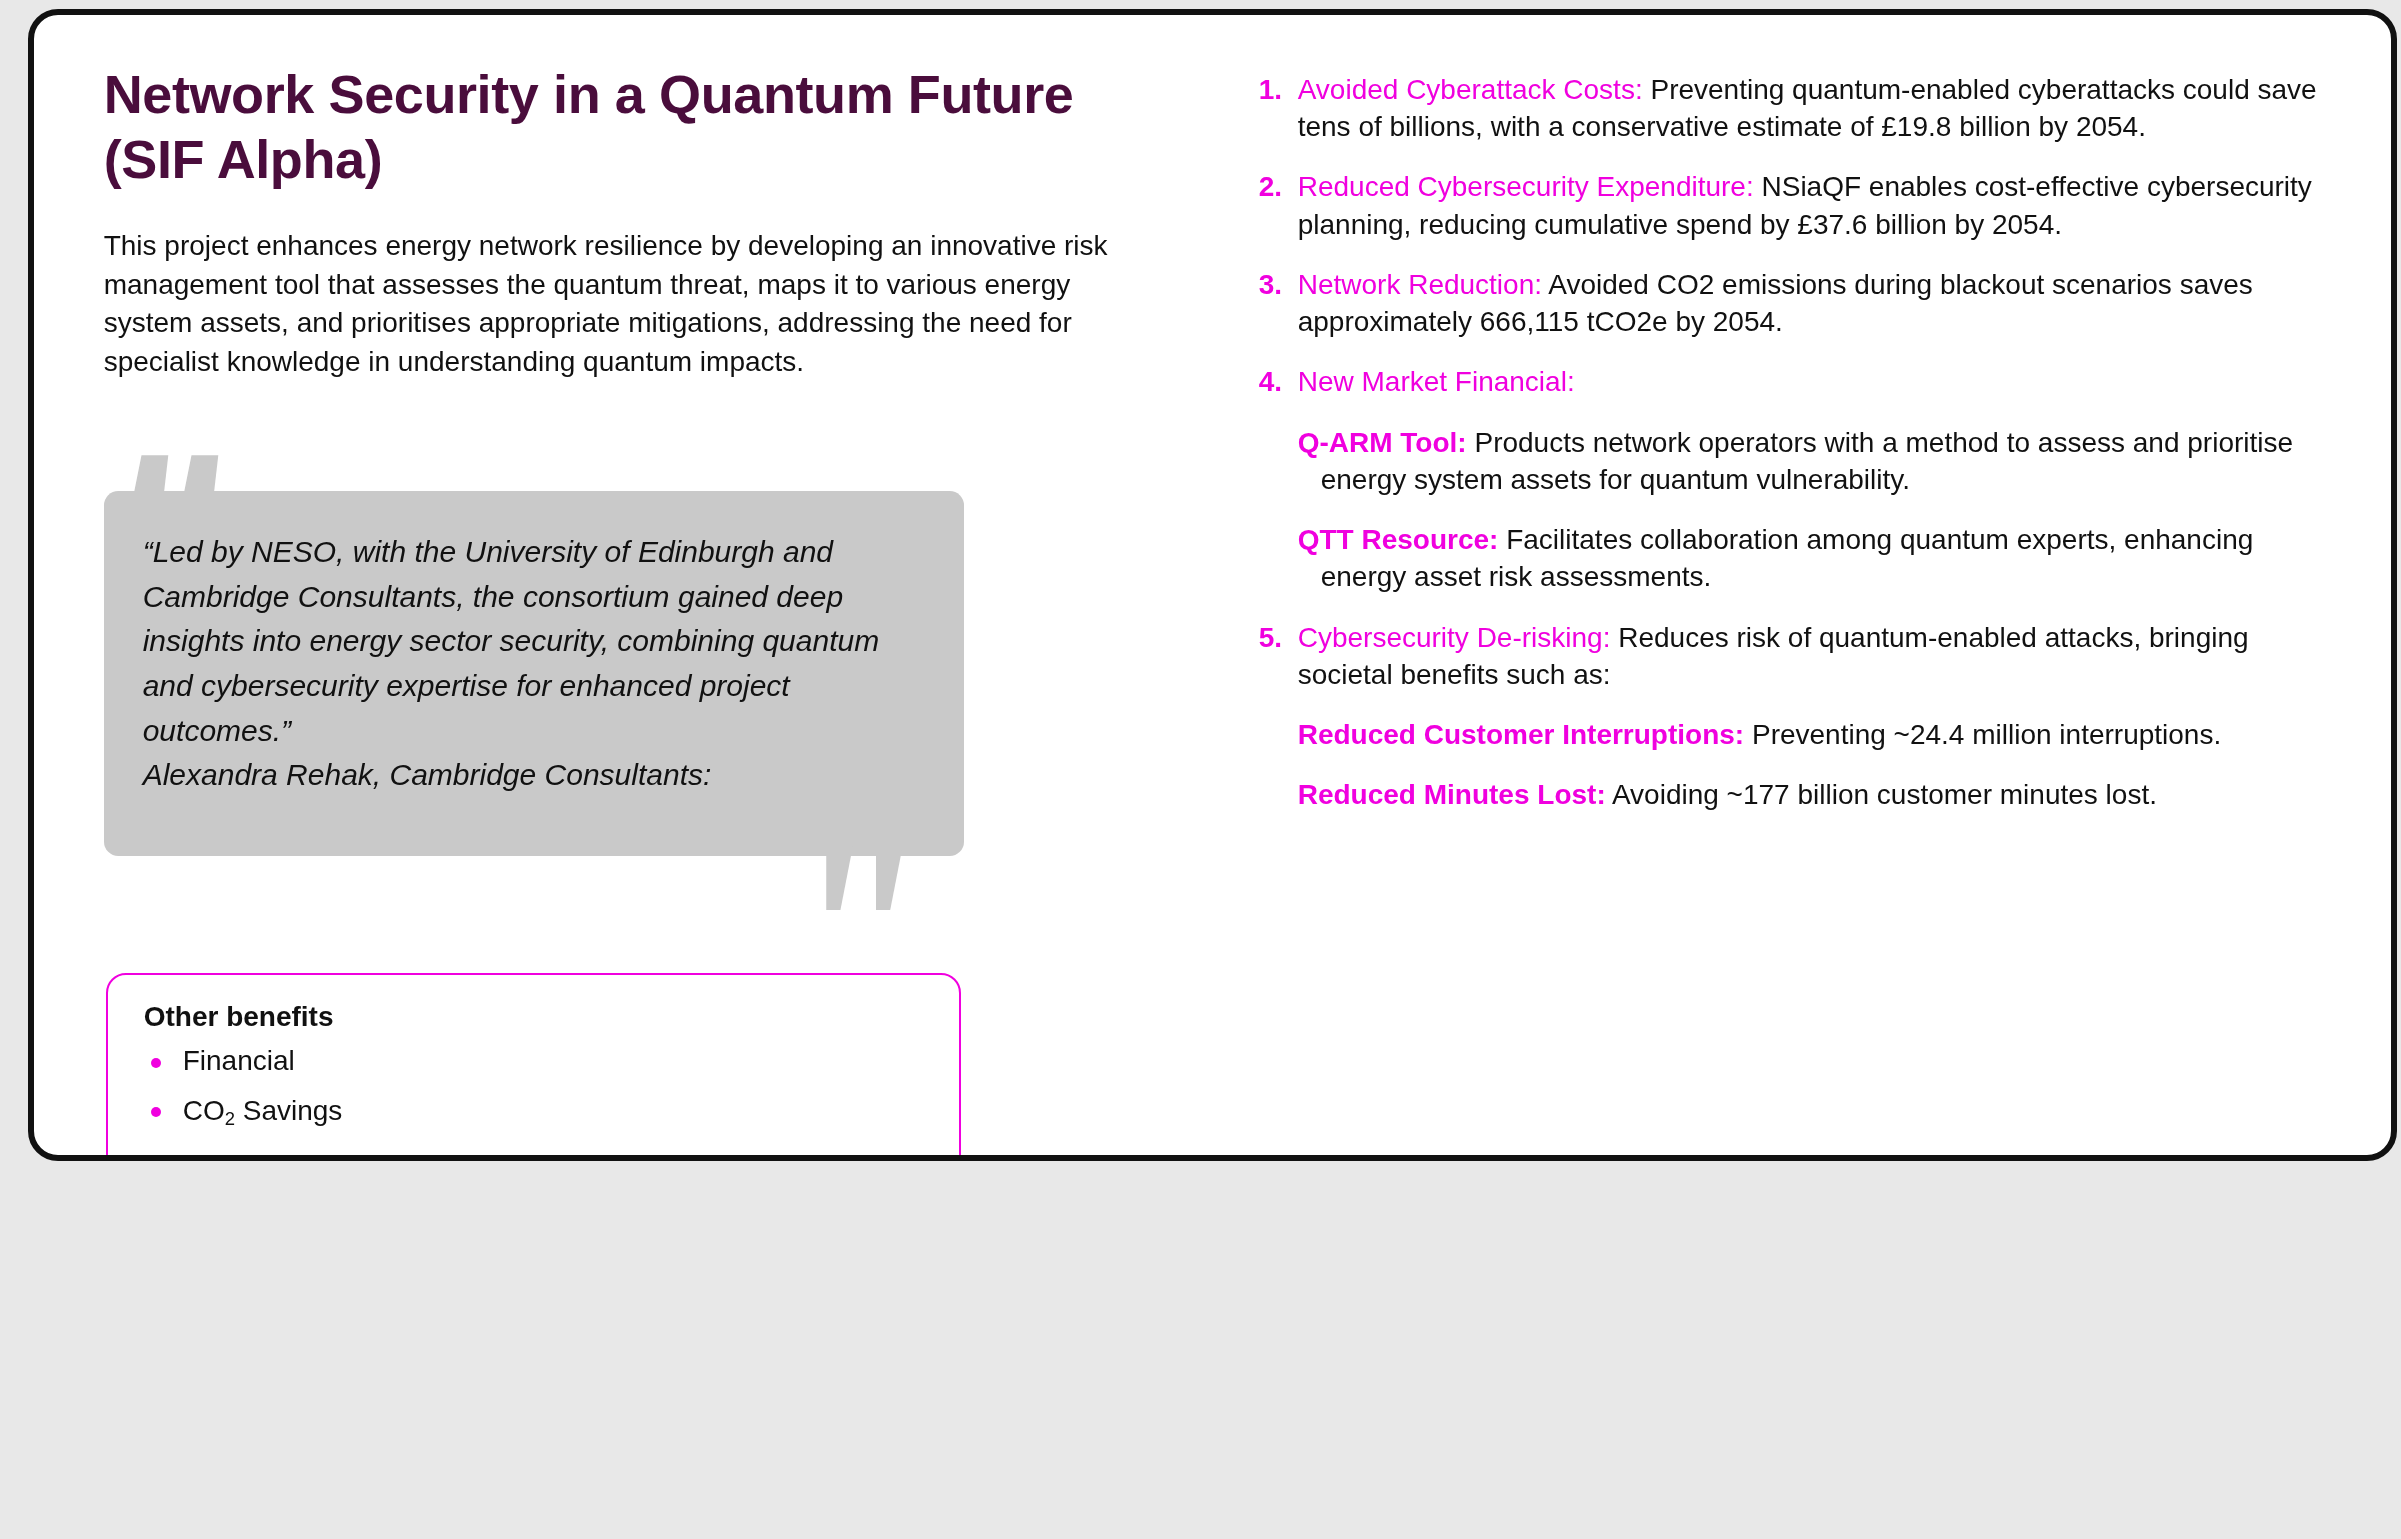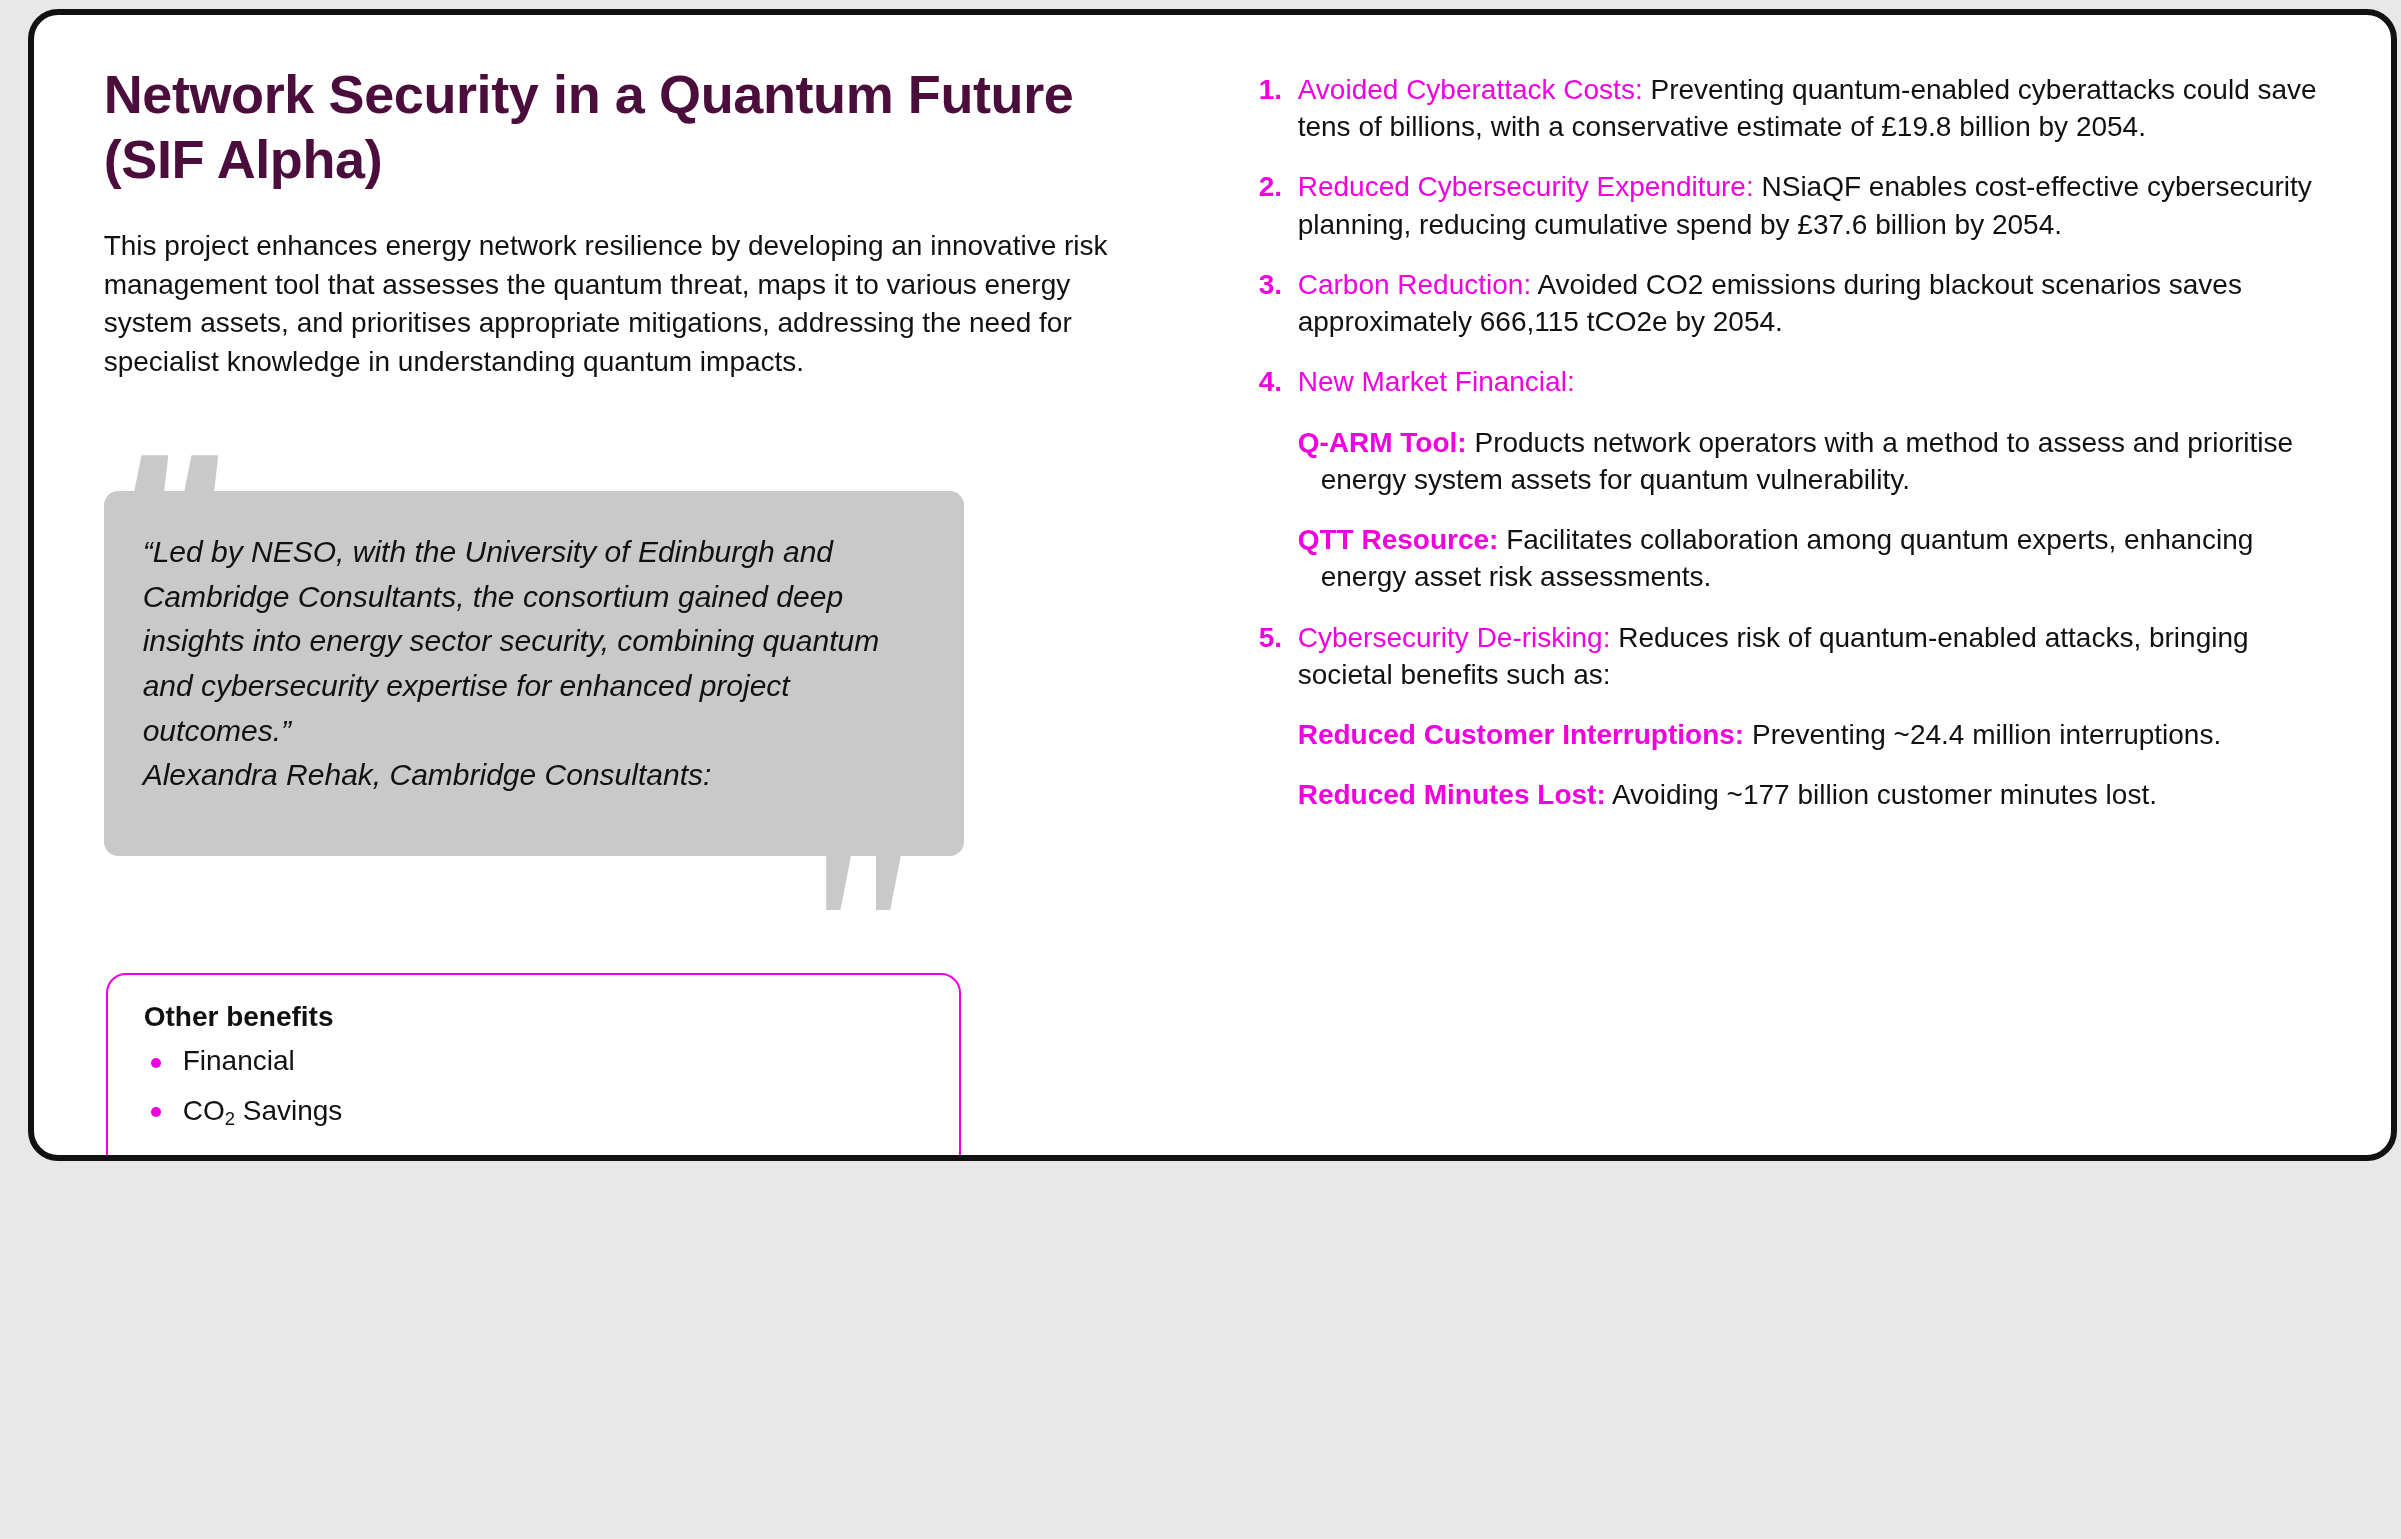--- a/index.html
+++ b/index.html
@@ -238,21 +238,21 @@
       <div class="body"><span class="lead">Avoided Cyberattack Costs:</span><span> Preventing quantum-enabled cyberattacks could save tens of billions, with a conservative estimate of £19.8 billion by 2054.</span></div>
     </div>
 
     <div class="num-item">
       <div class="num">2.</div>
       <div class="body"><span class="lead">Reduced Cybersecurity Expenditure:</span><span> NSiaQF enables cost-effective cybersecurity planning, reducing cumulative spend by £37.6 billion by 2054.</span></div>
     </div>
 
     <div class="num-item">
       <div class="num">3.</div>
-      <div class="body"><span class="lead">Carbon Reduction:</span><span> Avoided CO2 emissions during blackout scenarios saves approximately 666,115 tCO2e by 2054.</span></div>
+      <div class="body"><span class="lead">Network Reduction:</span><span> Avoided CO2 emissions during blackout scenarios saves approximately 666,115 tCO2e by 2054.</span></div>
     </div>
 
     <div class="num-item">
       <div class="num">4.</div>
       <div class="body"><span class="lead">New Market Financial:</span><span></span></div>
     </div>
 
     <div class="sub-item deep"><span class="lead">Q-ARM Tool:</span><span> Products network operators with a method to assess and prioritise energy system assets for quantum vulnerability.</span></div>
 
     <div class="sub-item deep"><span class="lead">QTT Resource:</span><span> Facilitates collaboration among quantum experts, enhancing energy asset risk assessments.</span></div>

